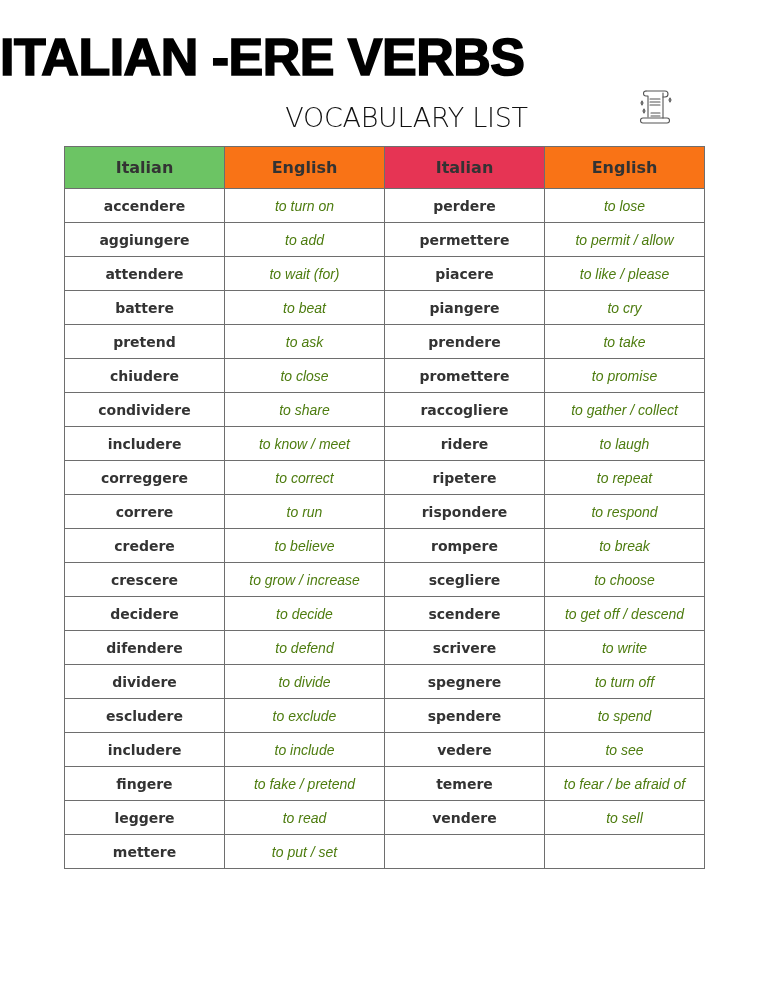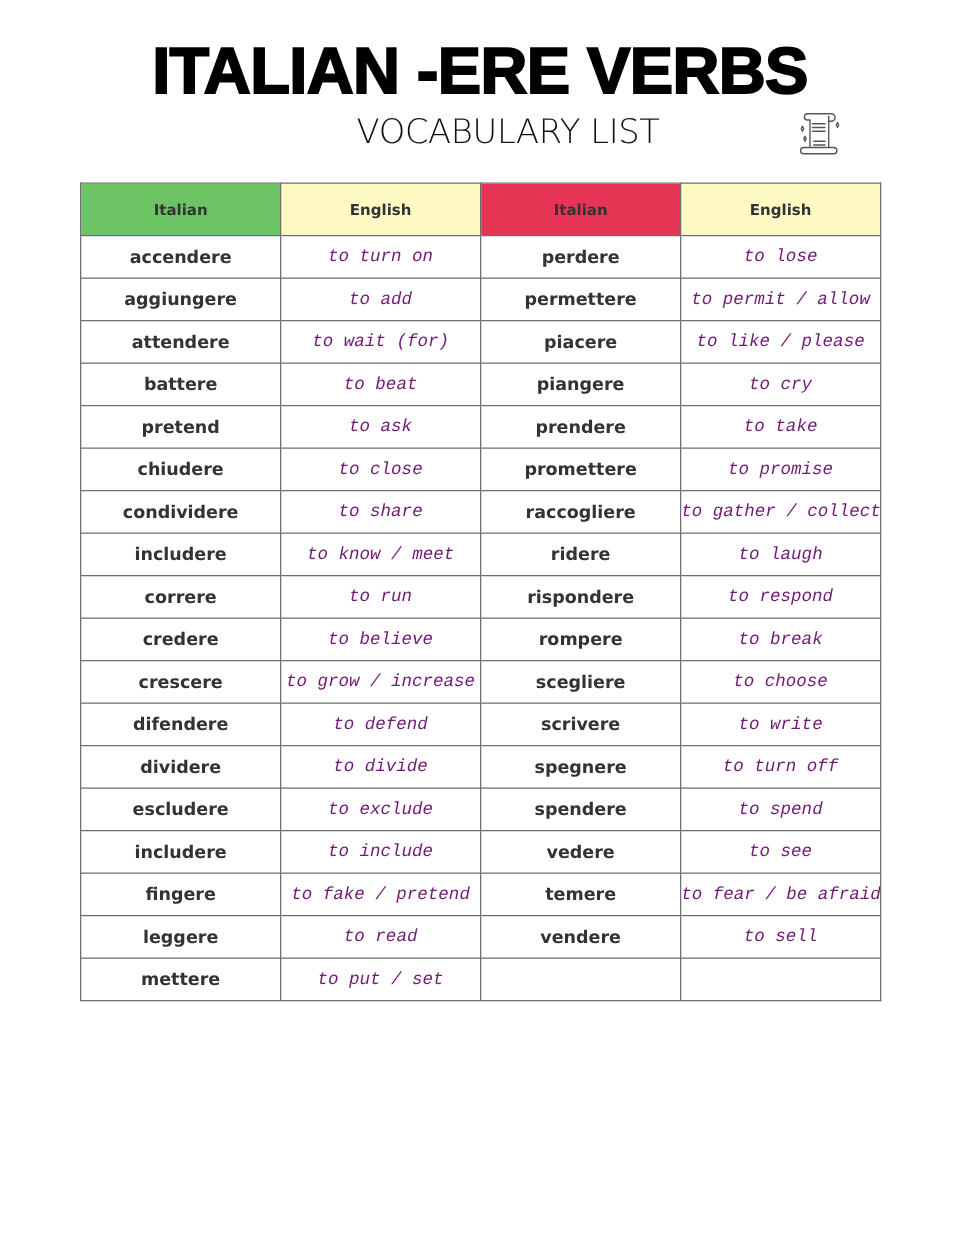--- a/index.html
+++ b/index.html
@@ -1,43 +1,43 @@
 <!DOCTYPE html>
 <html><head>
 <meta charset="utf-8">
 <style>
   html, body { margin: 0; padding: 0; background: #ffffff; }
   body { width: 768px; height: 994px; position: relative; overflow: hidden; font-family: "DejaVu Sans", sans-serif; color: #333; }
   .title {
-    position: absolute; left: 0; right: 0; top: 26px; text-align: center;
+    position: absolute; left: 0; right: 0; top: 26px; text-align: left;
     font-family: "Liberation Sans", sans-serif; font-weight: 900; font-size: 52px;
     letter-spacing: -0.5px; color: #000; -webkit-text-stroke: 1.6px #000; line-height: 62px;
   }
   .subtitle {
-    position: absolute; left: 0; right: 0; top: 88px; text-align: center;
+    position: absolute; left: 0; right: 0; top: 100px; text-align: center;
     font-family: "DejaVu Sans", sans-serif; font-weight: 300; font-size: 27px; color: #111; line-height: 36px;
     letter-spacing: -0.3px;
     margin-left: 45px;
   }
   .scroll-icon { position: absolute; left: 638px; top: 87px; width: 36px; height: 40px; }
   table.vocab {
     position: absolute; left: 64px; top: 146px; width: 640px; border-collapse: collapse; table-layout: fixed;
   }
   table.vocab td, table.vocab th {
     border: 1px solid #6e6e6e; text-align: center; padding: 0; overflow: hidden; white-space: nowrap;
   }
   table.vocab th {
-    height: 41px; font-family: "DejaVu Sans", sans-serif; font-weight: bold; font-size: 12px; color: #333; margin-top: 45px;
+    height: 41px; font-family: "DejaVu Sans", sans-serif; font-weight: bold; font-size: 16px; color: #333; margin-top: 45px;
   }
   th.green { background: #6cc464; }
   th.red { background: #e63454; }
-  th.white { background: #fef9c3; }
+  th.white { background: #f97316; }
   table.vocab td { height: 33px; font-size: 14px; }
   td.it { font-family: "DejaVu Sans", sans-serif; font-weight: bold; color: #333; font-size: 13.5px; }
-  td.en { font-family: Liberation Mono, monospace; font-style: italic; color: #701a75; font-size: 13.5px; font-weight: 300; }
+  td.en { font-family: Liberation Sans, sans-serif; font-style: italic; color: #4d7c0f; font-size: 13.5px; font-weight: 300; }
 </style>
 </head>
 <body>
 
 <div class="title">ITALIAN -ERE VERBS</div>
 <div class="subtitle">VOCABULARY LIST</div>
 
 <svg class="scroll-icon" viewBox="0 0 36 40" fill="none" stroke="#555" stroke-width="1.1" stroke-linecap="round" stroke-linejoin="round">
   <path d="M8 4 H27 a3 3 0 0 1 0 6 H25"></path>
   <path d="M8 4 a2.5 2.5 0 0 0 0 5 H10 V30"></path>
@@ -108,36 +108,48 @@
         <td class="it">raccogliere</td>
         <td class="en">to gather / collect</td>
       </tr>
       <tr>
         <td class="it">includere</td>
         <td class="en">to know / meet</td>
         <td class="it">ridere</td>
         <td class="en">to laugh</td>
       </tr>
       <tr>
+        <td class="it">correggere</td>
+        <td class="en">to correct</td>
+        <td class="it">ripetere</td>
+        <td class="en">to repeat</td>
+      </tr>
+      <tr>
         <td class="it">correre</td>
         <td class="en">to run</td>
         <td class="it">rispondere</td>
         <td class="en">to respond</td>
       </tr>
       <tr>
         <td class="it">credere</td>
         <td class="en">to believe</td>
         <td class="it">rompere</td>
         <td class="en">to break</td>
       </tr>
       <tr>
         <td class="it">crescere</td>
         <td class="en">to grow / increase</td>
         <td class="it">scegliere</td>
         <td class="en">to choose</td>
+      </tr>
+      <tr>
+        <td class="it">decidere</td>
+        <td class="en">to decide</td>
+        <td class="it">scendere</td>
+        <td class="en">to get off / descend</td>
       </tr>
       <tr>
         <td class="it">difendere</td>
         <td class="en">to defend</td>
         <td class="it">scrivere</td>
         <td class="en">to write</td>
       </tr>
       <tr>
         <td class="it">dividere</td>
         <td class="en">to divide</td>

